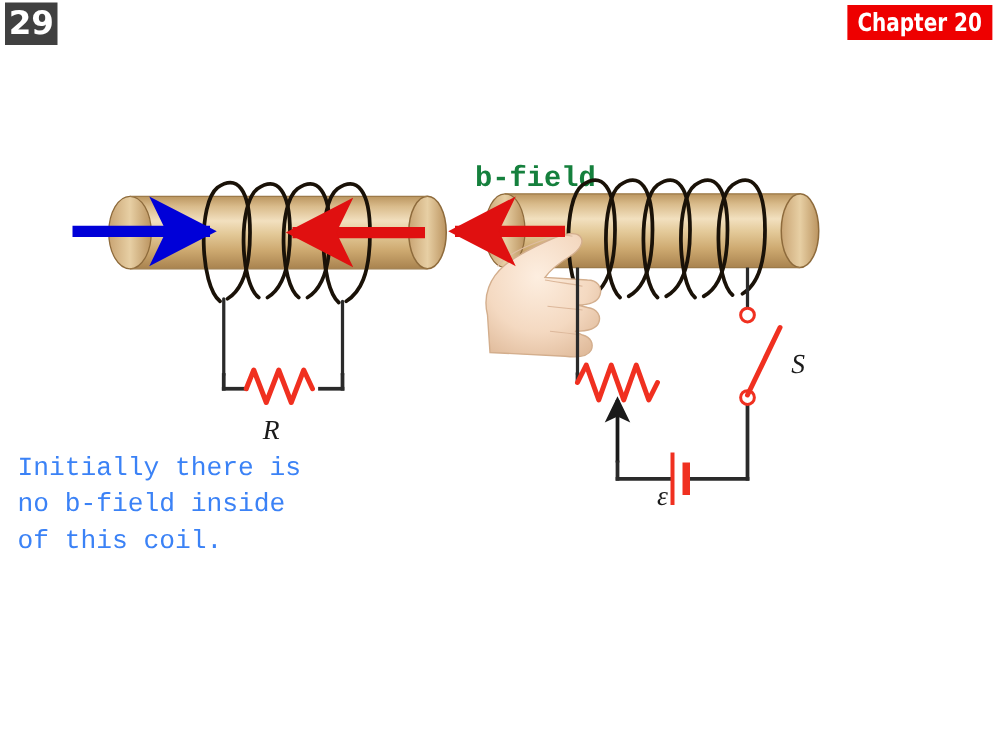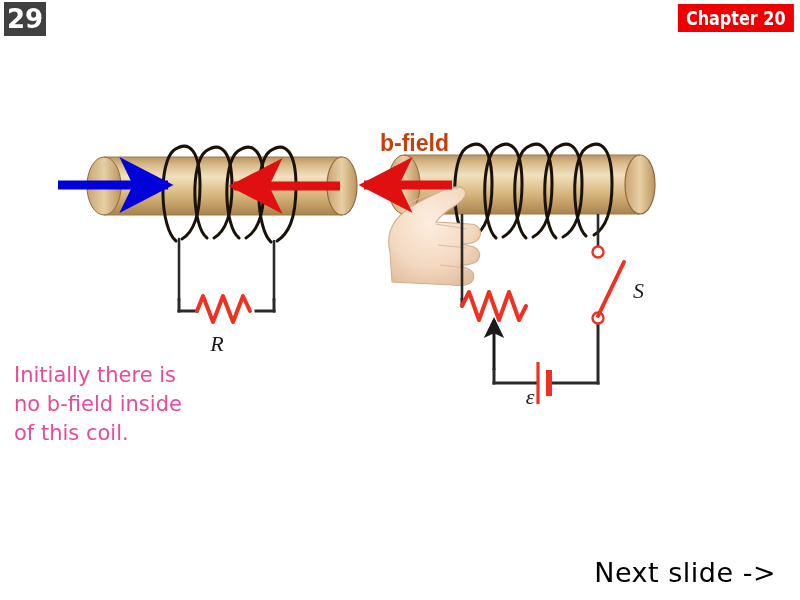--- a/index.html
+++ b/index.html
@@ -69,30 +69,31 @@
     white-space: pre-line;
   }
   #note-counter {
     left: 31px;
     top: 54px;
     color: #1414c8;
   }
   #note-initial {
     left: 14px;
     top: 361px;
-    color: #ec4899;
+    color: #3b82f6;
+    font-family: Liberation Mono, monospace;
   }
   #label-bfield {
     position: absolute;
     left: 380px;
     top: 130px;
-    font-family: Liberation Sans, sans-serif;
+    font-family: Liberation Mono, monospace;
     font-size: 23px;
     font-weight: bold;
-    color: #c2410c;
+    color: #15803d;
   }
   #next-slide {
     position: absolute;
     right: 24px;
     bottom: 12px;
     font-family: "DejaVu Sans", sans-serif;
     font-size: 27px;
     color: #000000;
     letter-spacing: 0.5px;
   }
@@ -123,21 +124,20 @@
 
   <div id="chapter-badge">Chapter 20</div>
 
 
   <div id="label-bfield">b-field</div>
 
   <div id="note-initial" class="note">Initially there is
 no b-field inside
 of this coil.</div>
 
-  <div id="next-slide">Next slide -&gt;</div>
 
   <svg id="diagram" viewBox="0 0 800 600">
     <defs>
       <linearGradient id="rodgrad" x1="0" y1="0" x2="0" y2="1">
         <stop offset="0%" stop-color="#bb9660"></stop>
         <stop offset="14%" stop-color="#d9bb8b"></stop>
         <stop offset="34%" stop-color="#f2e0bf"></stop>
         <stop offset="52%" stop-color="#e3c998"></stop>
         <stop offset="74%" stop-color="#ceaa71"></stop>
         <stop offset="100%" stop-color="#a9834f"></stop>

